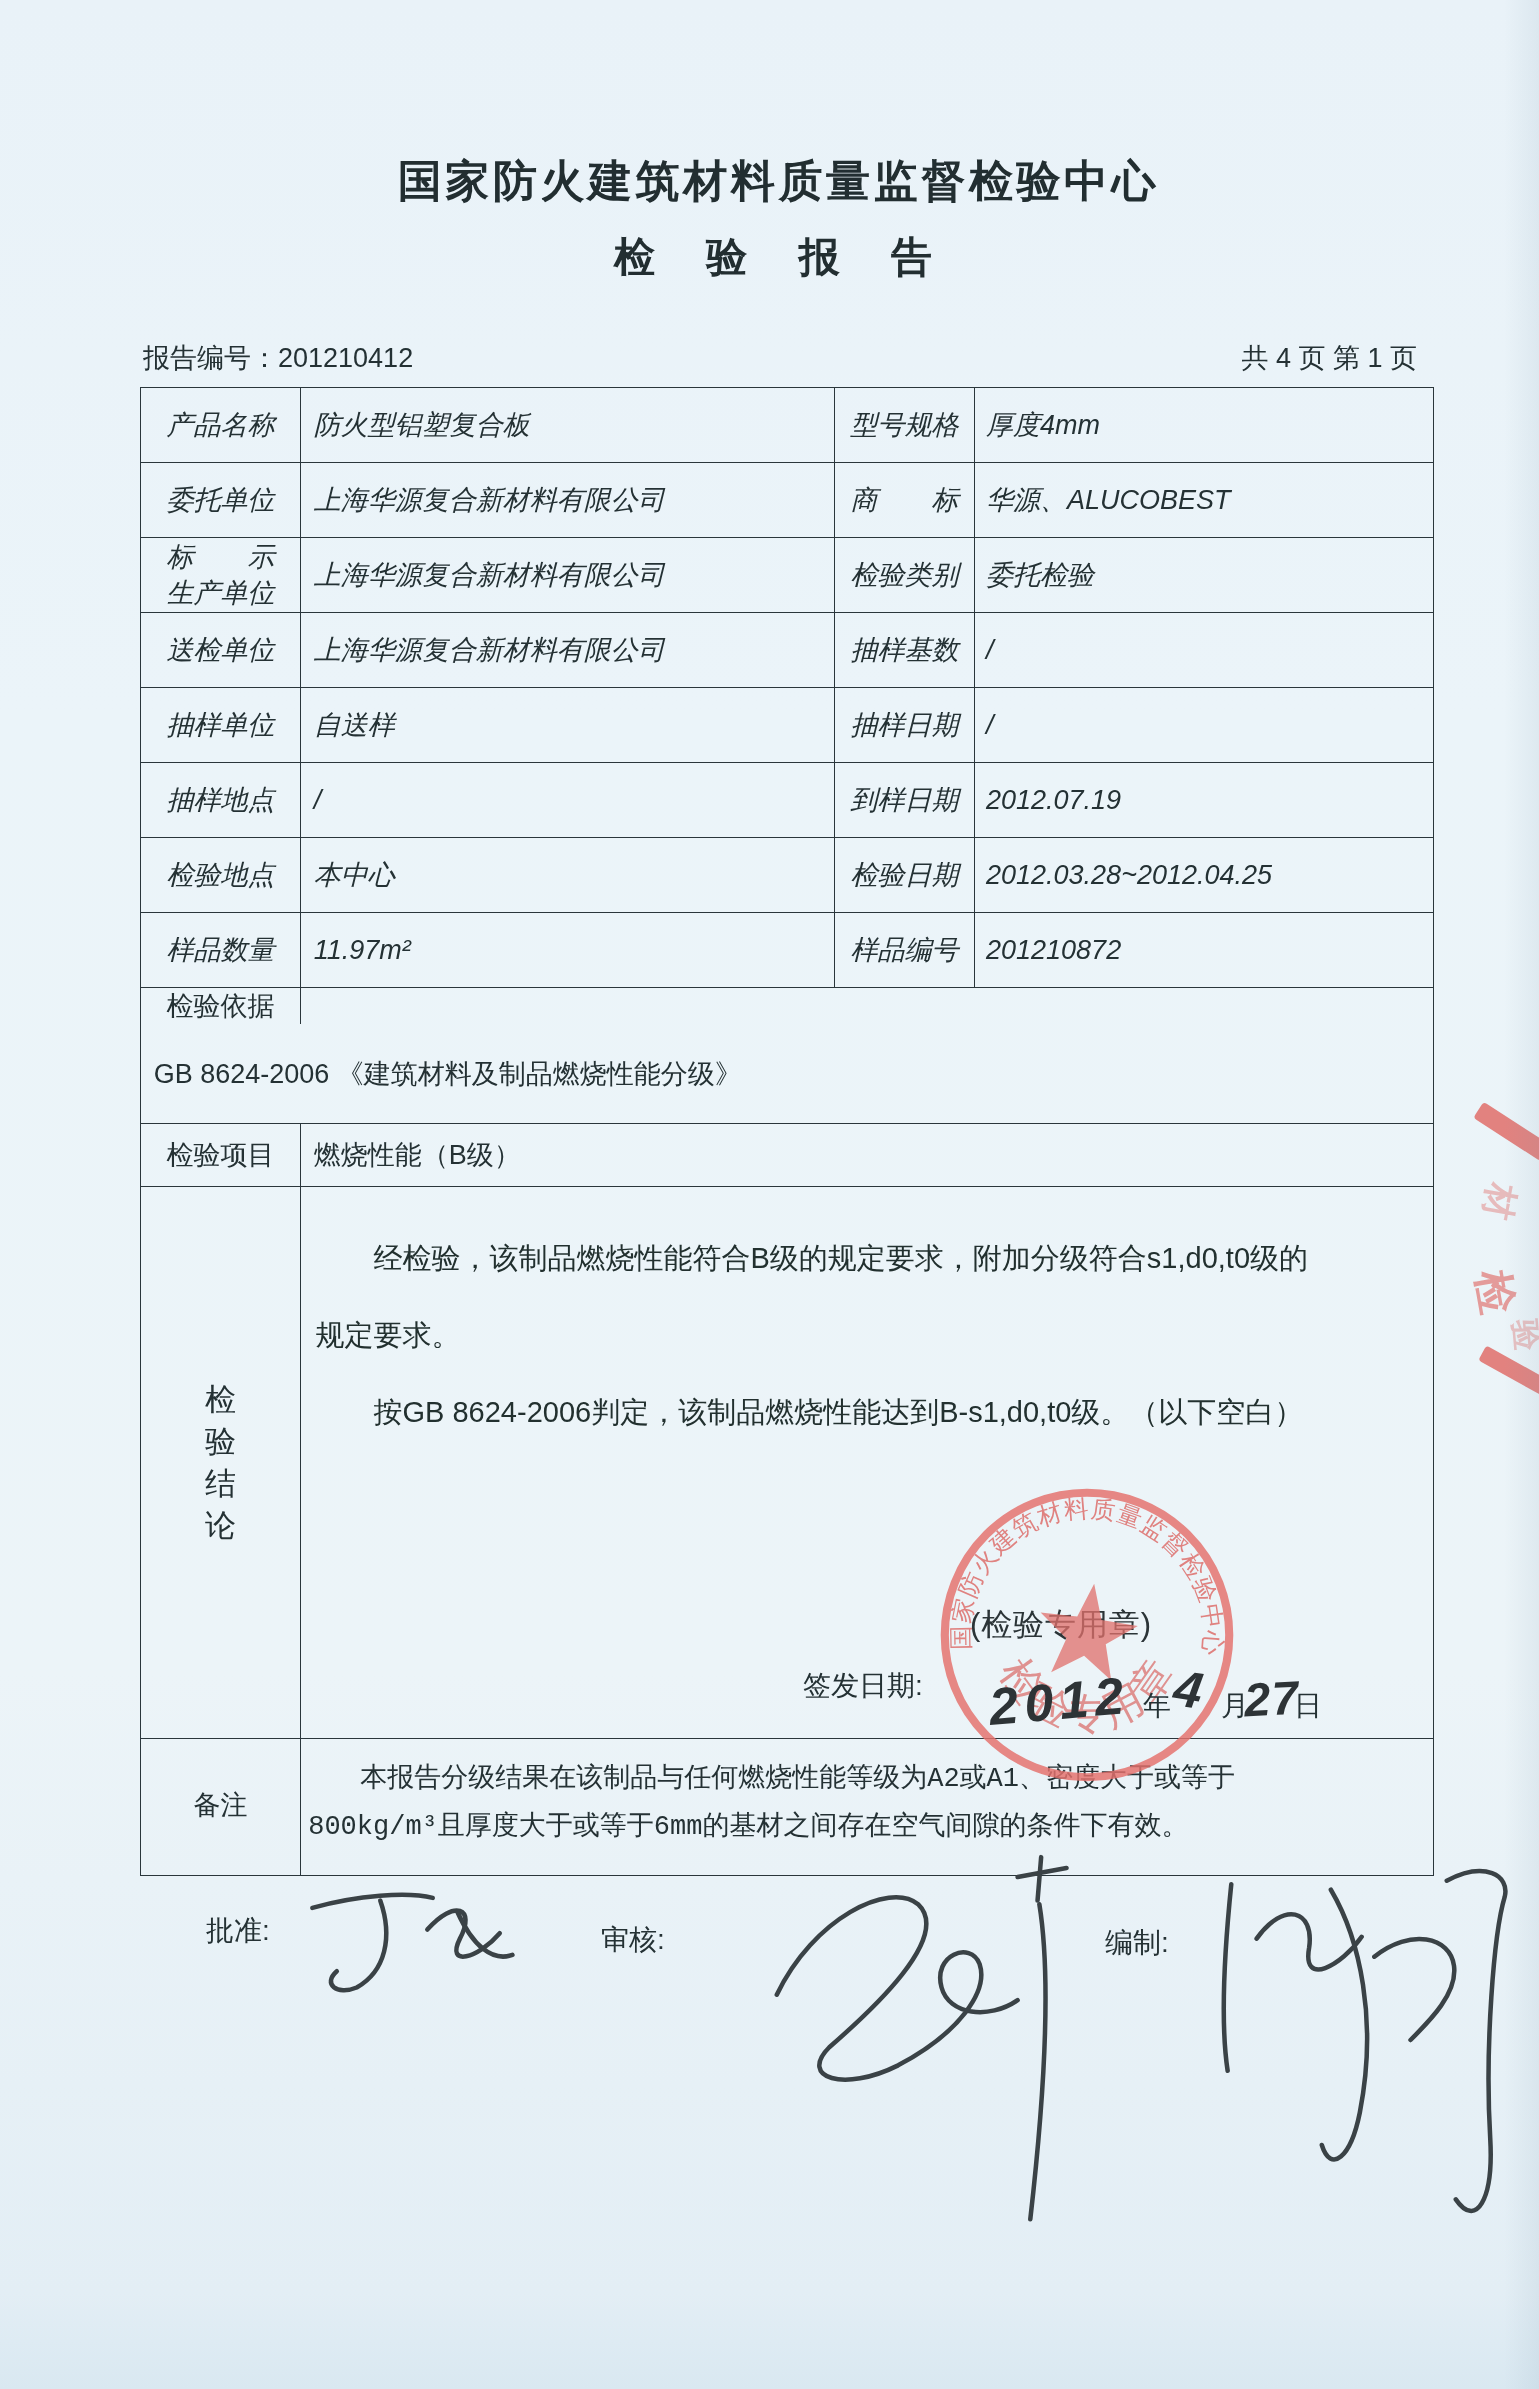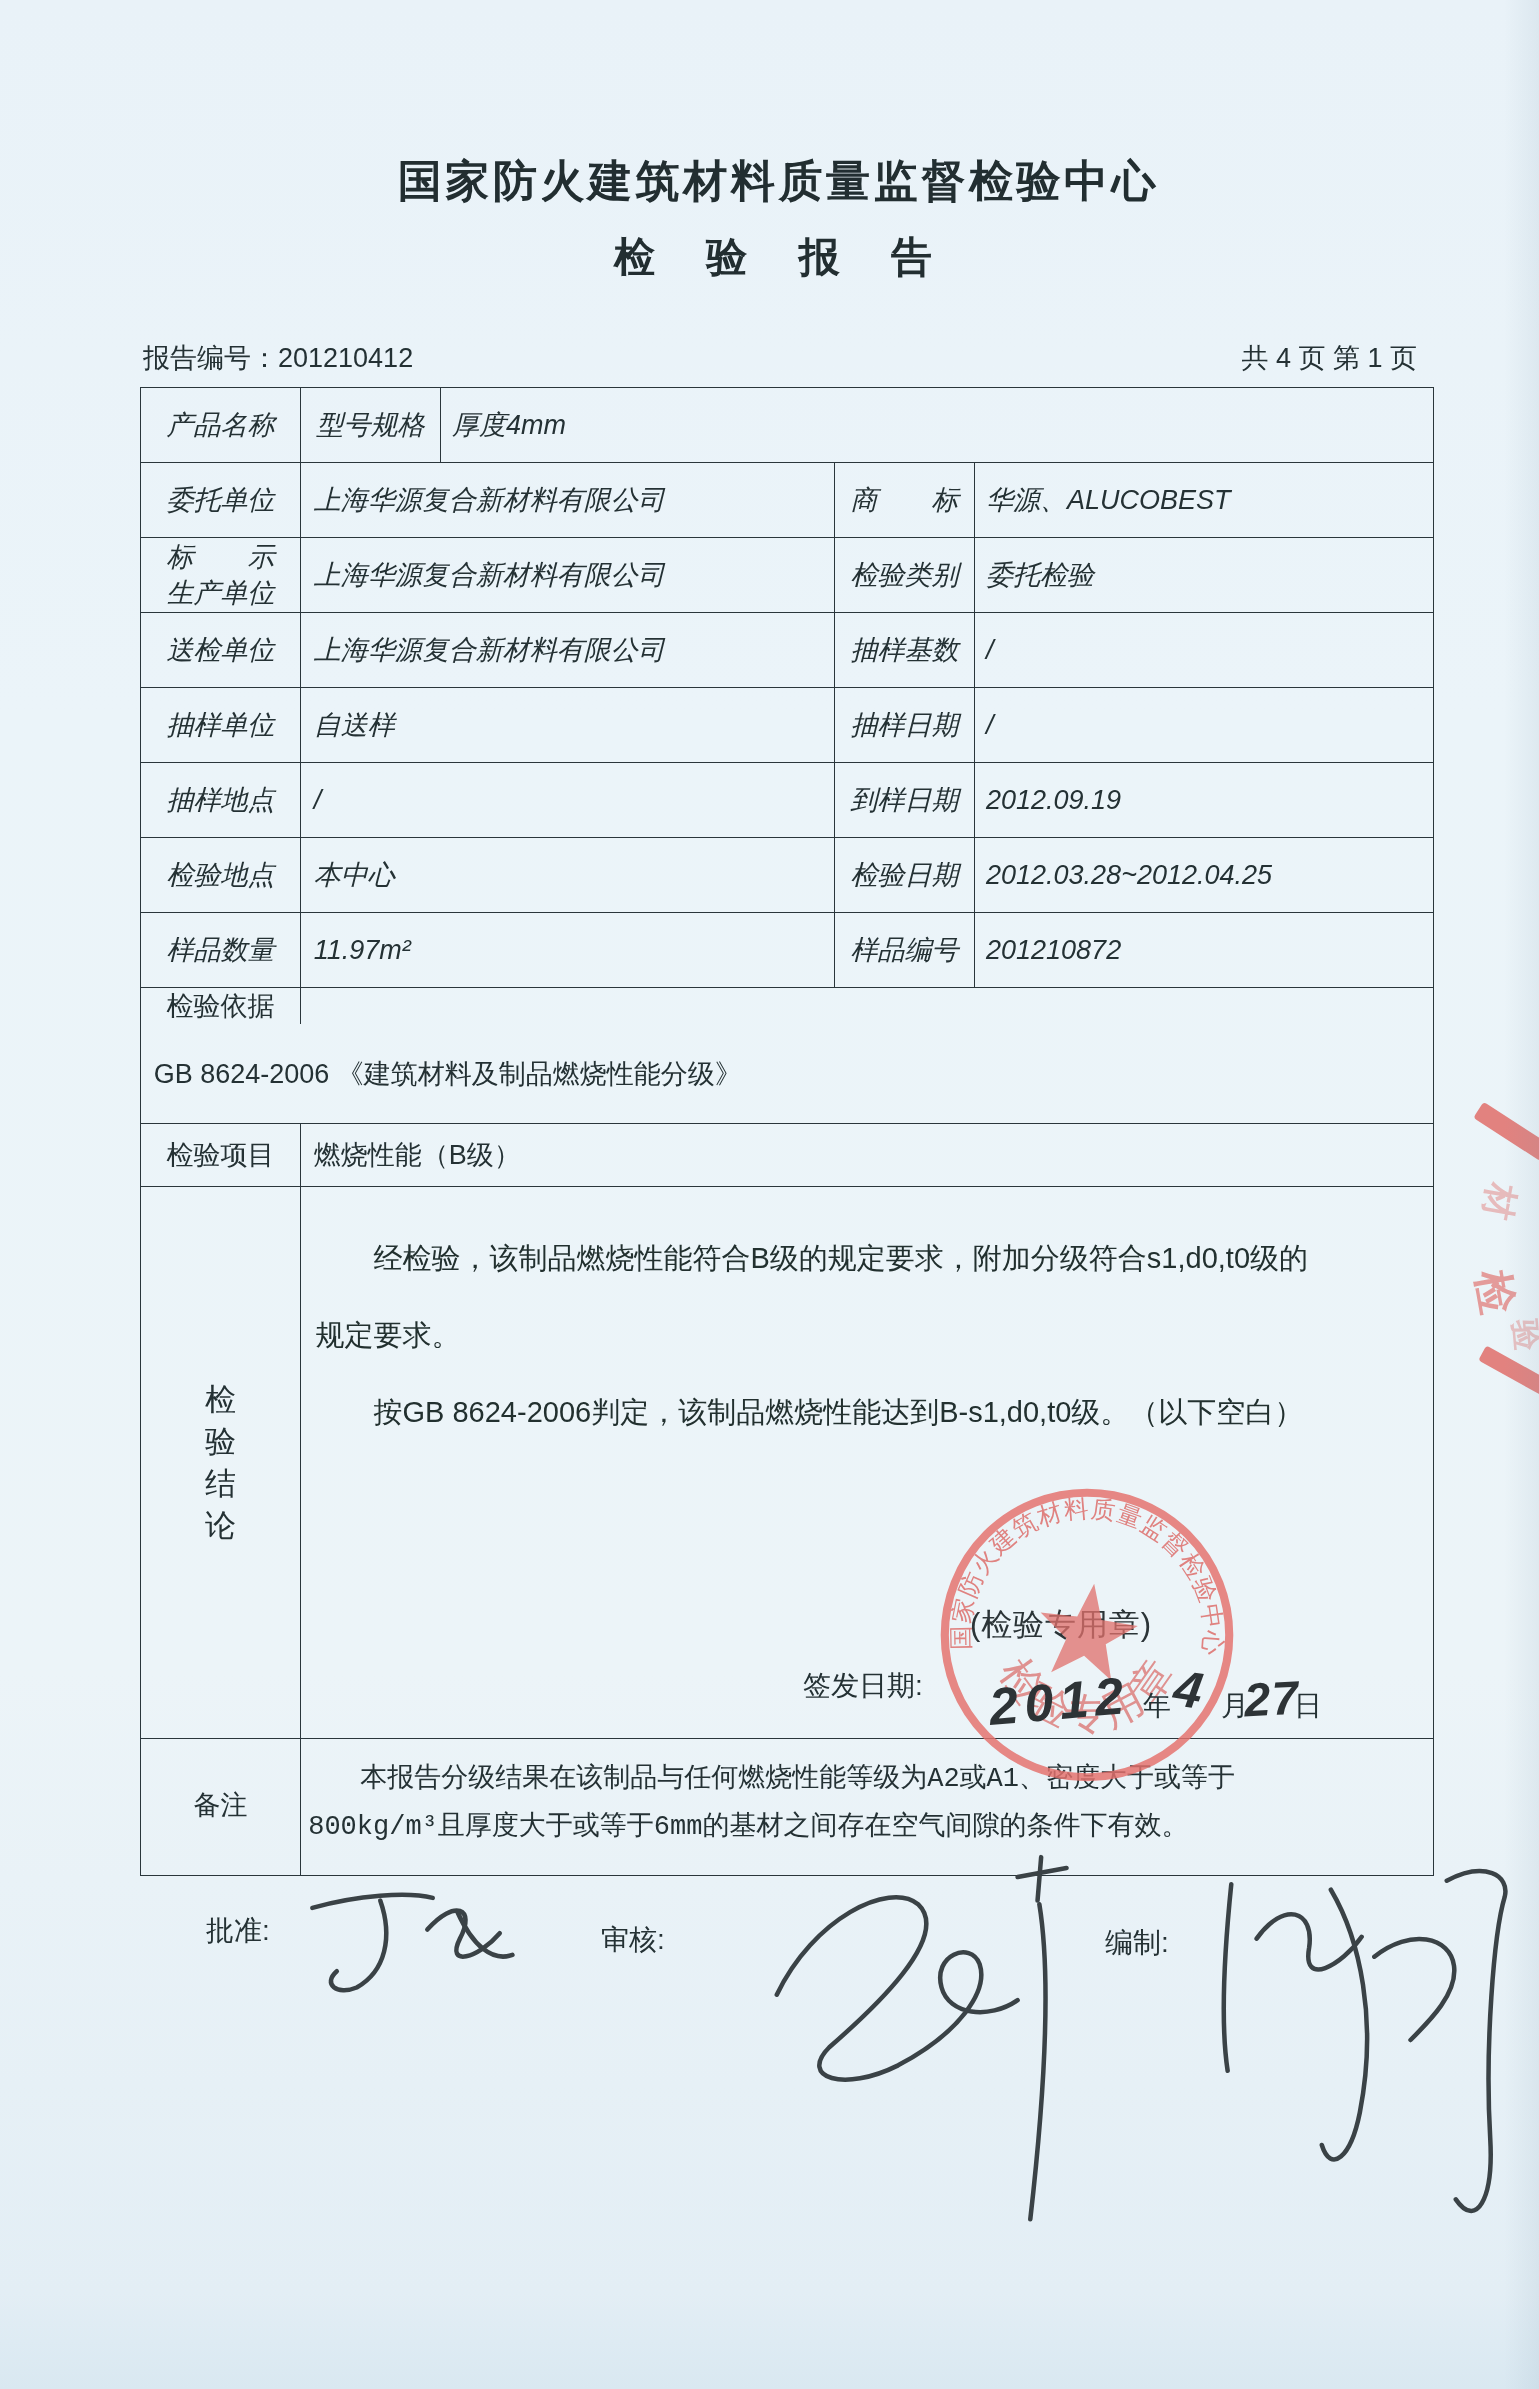--- a/index.html
+++ b/index.html
@@ -104,20 +104,21 @@
     <div>
       <span>报告编号：</span><span>201210412</span>
     </div>
     <div>共 4 页 第 1 页</div>
   </div>
 
   <div class="report-table">
 
     <div class="tr r-std">
       <div class="td c1">产品名称</div>
+      <div class="td c2">防火型铝塑复合板</div>
       <div class="td c3">型号规格</div>
       <div class="td c4">厚度4mm</div>
     </div>
     <div class="tr r-std">
       <div class="td c1">委托单位</div>
       <div class="td c2">上海华源复合新材料有限公司</div>
       <div class="td c3">商　　标</div>
       <div class="td c4">华源、ALUCOBEST</div>
     </div>
     <div class="tr r-std">
@@ -136,21 +137,21 @@
     <div class="tr r-std">
       <div class="td c1">抽样单位</div>
       <div class="td c2">自送样</div>
       <div class="td c3">抽样日期</div>
       <div class="td c4">/</div>
     </div>
     <div class="tr r-std">
       <div class="td c1">抽样地点</div>
       <div class="td c2">/</div>
       <div class="td c3">到样日期</div>
-      <div class="td c4">2012.09.19</div>
+      <div class="td c4">2012.07.19</div>
     </div>
     <div class="tr r-std">
       <div class="td c1">检验地点</div>
       <div class="td c2">本中心</div>
       <div class="td c3">检验日期</div>
       <div class="td c4">2012.03.28~2012.04.25</div>
     </div>
     <div class="tr r-std">
       <div class="td c1">样品数量</div>
       <div class="td c2">11.97m²</div>

